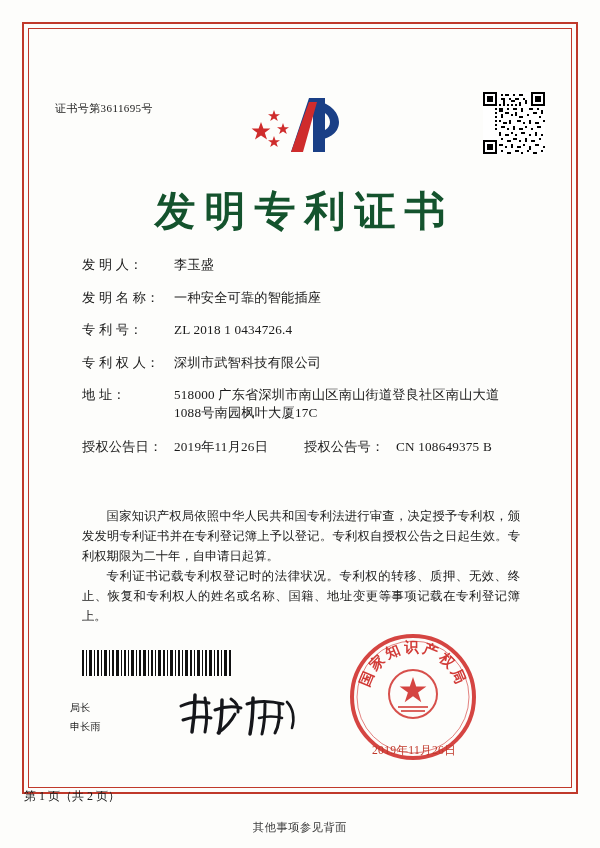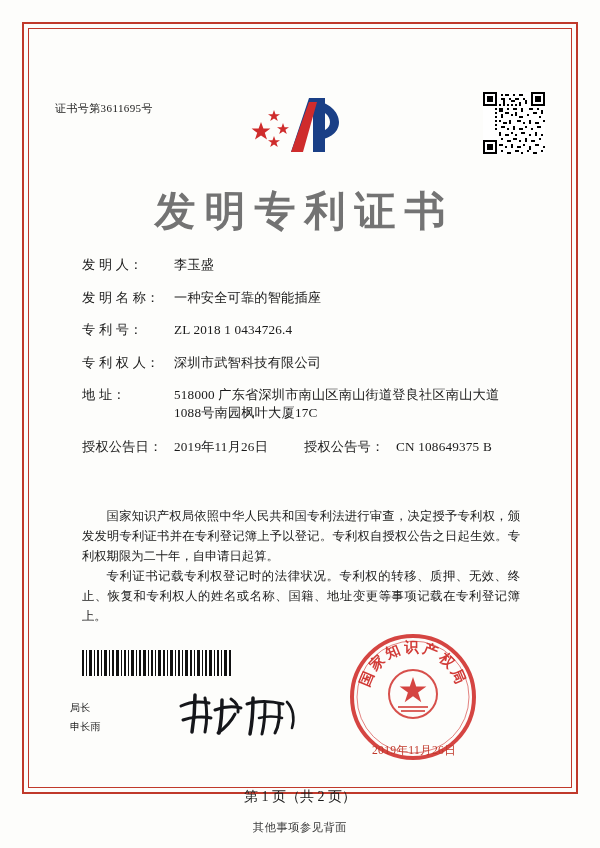--- a/index.html
+++ b/index.html
@@ -63,21 +63,21 @@
   
   .title {
     position: absolute;
     left: 0; right: 0;
     top: 184px;
     text-align: center;
     font-size: 41px;
     letter-spacing: 9px;
     font-weight: 700;
     font-family: "Liberation Serif", serif;
-    color: #737373;
+    color: #14532d;
     text-indent: 9px;
   }
 
   
   .fields {
     position: absolute;
     left: 82px;
     top: 256px;
     width: 440px;
   }
@@ -168,23 +168,24 @@
     color: #c0392b;
     letter-spacing: 0.3px;
     white-space: nowrap;
   }
 
   
   .page-num {
     position: absolute;
     left: 0; right: 0;
     top: 788px;
-    text-align: center;
-    font-size: 14px;
-    color: #1a1a1a;
+    text-align: left;
+    font-size: 12px;
+    color: #1a1a1a;
+    padding-left: 24px;
   }
   .footnote {
     position: absolute;
     left: 0; right: 0;
     top: 820px;
     text-align: center;
     font-size: 11.2px;
     color: #3a3a3a;
     letter-spacing: 0.6px;
   }

